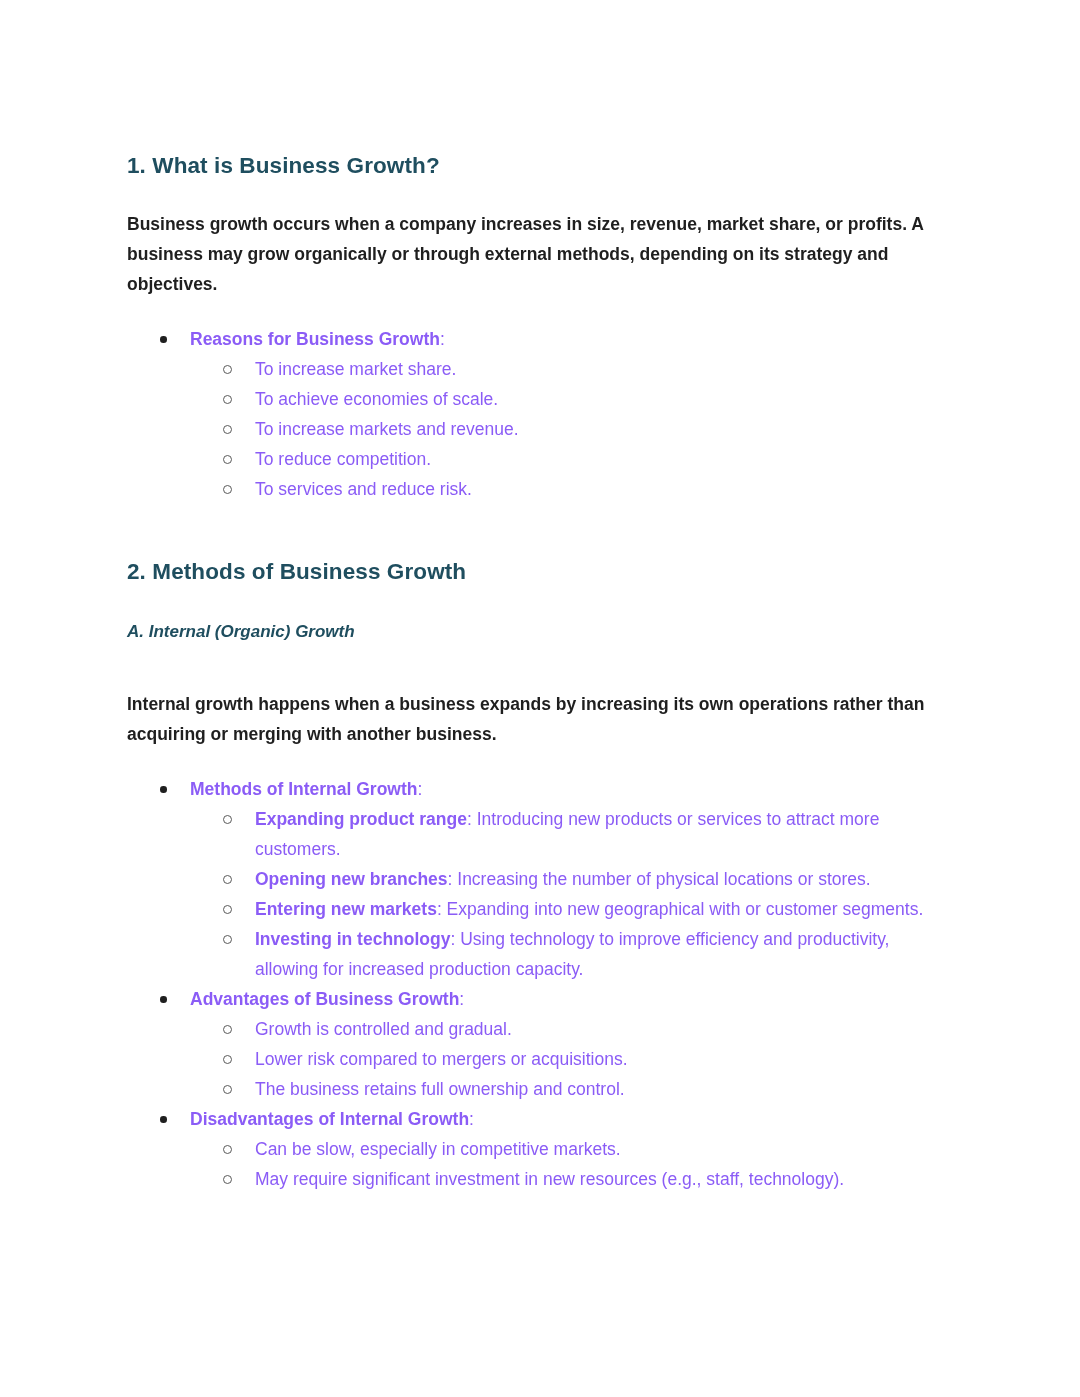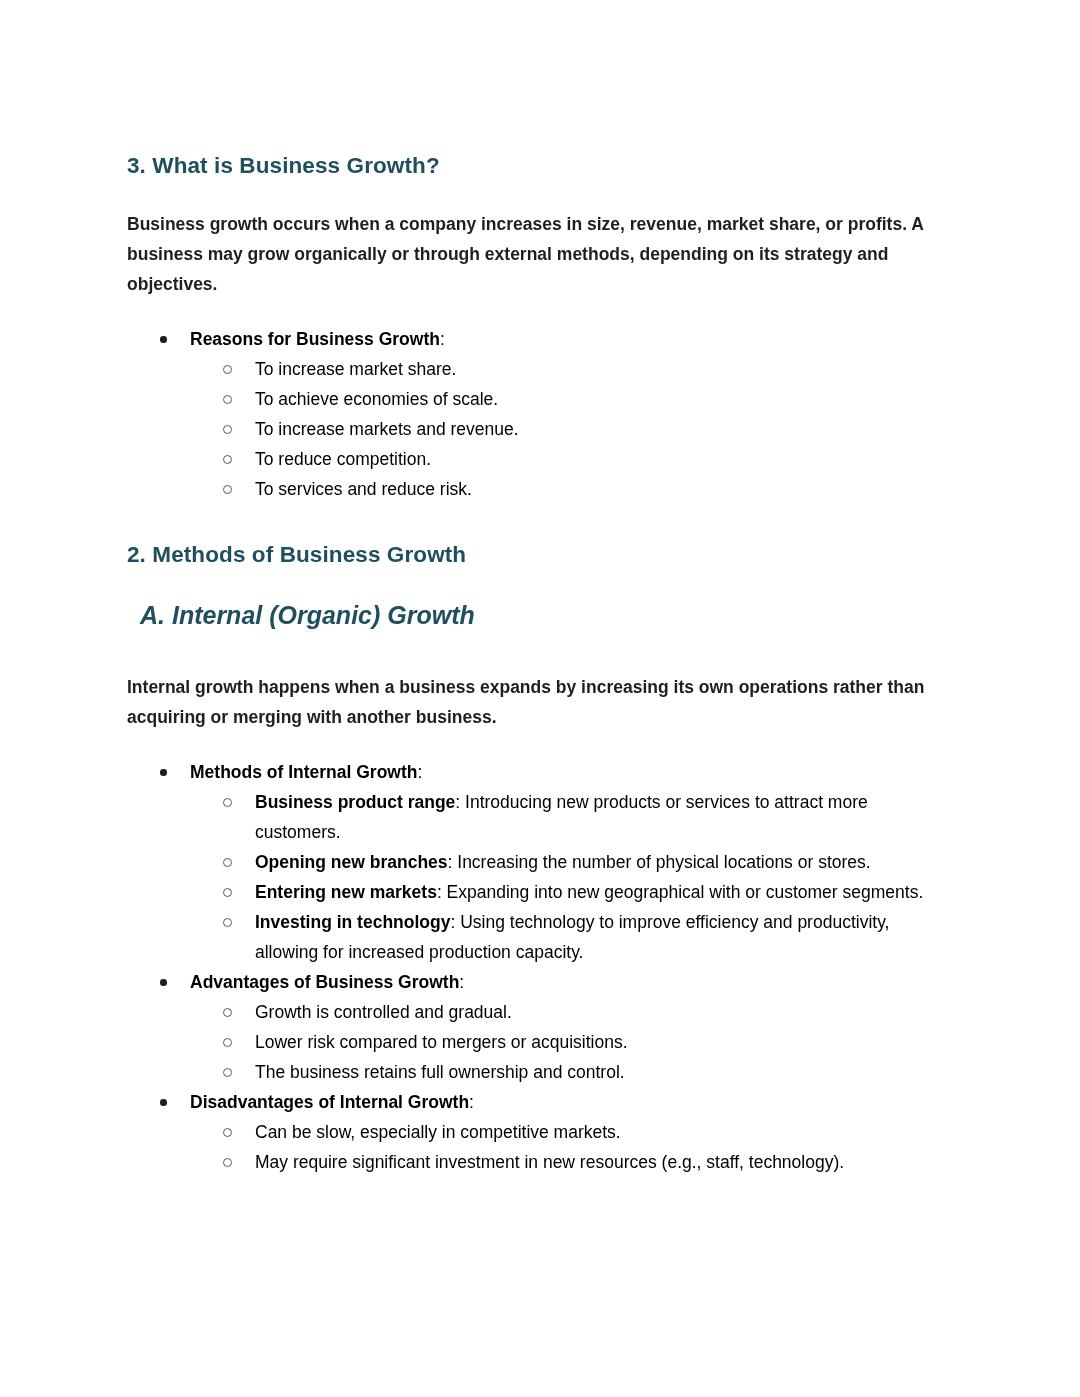--- a/index.html
+++ b/index.html
@@ -16,46 +16,45 @@
     padding:152px 130px 0 127px;
   }
   .h-section {
     font-size:22.5px;
     line-height:28px;
     font-weight:700;
     color:#1F4E5F;
     letter-spacing:0.1px;
   }
   .h-sub {
-    font-size:25px;
+    font-size:17px;
     line-height:24px;
     font-weight:700;
     font-style:italic;
     color:#1F4E5F;
-    margin-left:13px;
   }
   .body-par {
     font-size:17.5px;
     line-height:30px;
     color:#1f1f1f;
     font-weight:bold;
   }
   .mt-h1 { margin-top:0; }
   .par-1 { margin-top:29px; }
   .list-1 { margin-top:25px; }
-  .h2-gap { margin-top:37px; }
+  .h2-gap { margin-top:54px; }
   .hsub-gap { margin-top:34px; }
   .par-2 { margin-top:45px; }
   .list-2 { margin-top:25px; }
 
   .row {
     display:flex;
     font-size:17.5px;
     line-height:30px;
-    color:#000000;
+    color:#8b5cf6;
   }
   .row .txt { flex:1; }
   .lvl1 { padding-left:33px; }
   .lvl1 .marker-col { flex:0 0 30px; }
   .lvl2 { padding-left:96px; }
   .lvl2 .marker-col { flex:0 0 32px; }
   .marker-col { display:flex; align-items:flex-start; }
   .dot {
     width:6.5px; height:6.5px;
     background:#1f1f1f;
@@ -69,21 +68,21 @@
     margin-top:10.5px;
     background:transparent;
   }
   .bold { font-weight:700; }
 </style>
 </head>
 <body>
 
 <div class="page">
 
-  <h1 class="h-section mt-h1">3. What is Business Growth?</h1>
+  <h1 class="h-section mt-h1">1. What is Business Growth?</h1>
 
   <p class="body-par par-1">Business growth occurs when a company increases in size, revenue, market share, or profits. A business may grow organically or through external methods, depending on its strategy and objectives.</p>
 
   <div class="list-1">
     <div class="row lvl1">
       <span class="marker-col">
           <span class="dot"></span>
         </span>
       <span class="txt"><span class="bold">Reasons for Business Growth</span><span>:</span></span>
     </div>
@@ -130,21 +129,21 @@
     <div class="row lvl1">
       <span class="marker-col">
           <span class="dot"></span>
         </span>
       <span class="txt"><span class="bold">Methods of Internal Growth</span><span>:</span></span>
     </div>
     <div class="row lvl2">
       <span class="marker-col">
           <span class="circle"></span>
         </span>
-      <span class="txt"><span class="bold">Business product range</span><span>: Introducing new products or services to attract more customers.</span></span>
+      <span class="txt"><span class="bold">Expanding product range</span><span>: Introducing new products or services to attract more customers.</span></span>
     </div>
     <div class="row lvl2">
       <span class="marker-col">
           <span class="circle"></span>
         </span>
       <span class="txt"><span class="bold">Opening new branches</span><span>: Increasing the number of physical locations or stores.</span></span>
     </div>
     <div class="row lvl2">
       <span class="marker-col">
           <span class="circle"></span>

